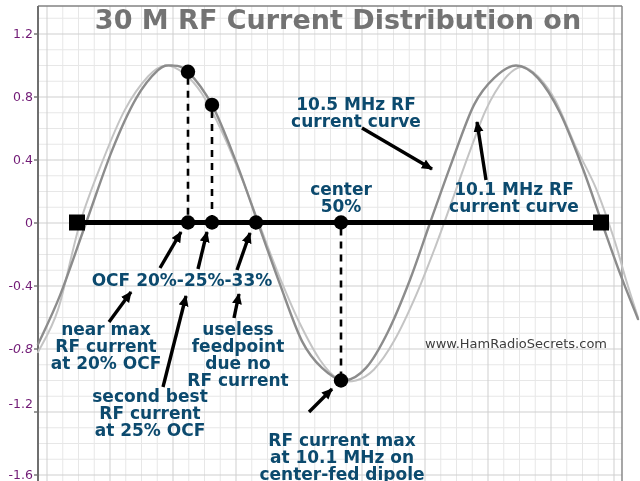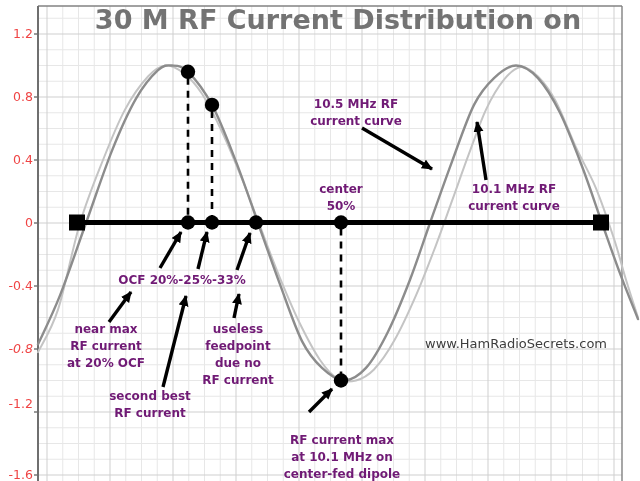--- a/index.html
+++ b/index.html
@@ -1,26 +1,26 @@
 <!DOCTYPE html>
 <html><head>
 <meta charset="utf-8">
 <style>
   html,body{margin:0;padding:0;background:#fff;}
   #stage{position:relative;width:640px;height:481px;overflow:hidden;background:#fff;
          font-family:"DejaVu Sans","Liberation Sans",sans-serif;}
   #plot-svg{position:absolute;left:0;top:0;z-index:1;}
   .txt{position:absolute;z-index:3;transform:translateX(-50%);text-align:center;
-       color:#701a75;font-weight:bold;font-size:12px;line-height:17px;white-space:nowrap;}
+       color:#0c4a6e;font-weight:bold;font-size:17px;line-height:17px;white-space:nowrap;}
   #chart-title{position:absolute;z-index:3;left:338px;top:4px;transform:translateX(-50%);
        text-align:center;color:#737373;font-weight:bold;font-size:27px;line-height:32px;white-space:nowrap;}
   #watermark{position:absolute;z-index:3;left:516px;top:336px;transform:translateX(-50%);
        color:#3d3d3d;font-weight:normal;font-size:13px;white-space:nowrap;}
   .ytick{position:absolute;z-index:3;left:2px;width:31px;text-align:right;
-       color:#ef4444;font-size:12.5px;line-height:14px;}
+       color:#701a75;font-size:12.5px;line-height:14px;}
 </style>
 </head>
 <body>
 
 <div id="stage">
 
   <svg id="plot-svg" width="640" height="481" viewBox="0 0 640 481">
       <defs>
         <marker id="ah" markerUnits="userSpaceOnUse" markerWidth="14" markerHeight="12" refX="10" refY="5" orient="auto">
           <path d="M0,0L11,5L0,10Z" fill="#000"></path>
@@ -100,20 +100,21 @@
 
   <div class="txt" style="left:106px;top:321px;">
     <div>near max</div>
     <div>RF current</div>
     <div>at 20% OCF</div>
   </div>
 
   <div class="txt" style="left:150px;top:388px;">
     <div>second best</div>
     <div>RF current</div>
+    <div>at 25% OCF</div>
   </div>
 
   <div class="txt" style="left:238px;top:321px;">
     <div>useless</div>
     <div>feedpoint</div>
     <div>due no</div>
     <div>RF current</div>
   </div>
 
   <div class="txt" style="left:342px;top:432px;">

